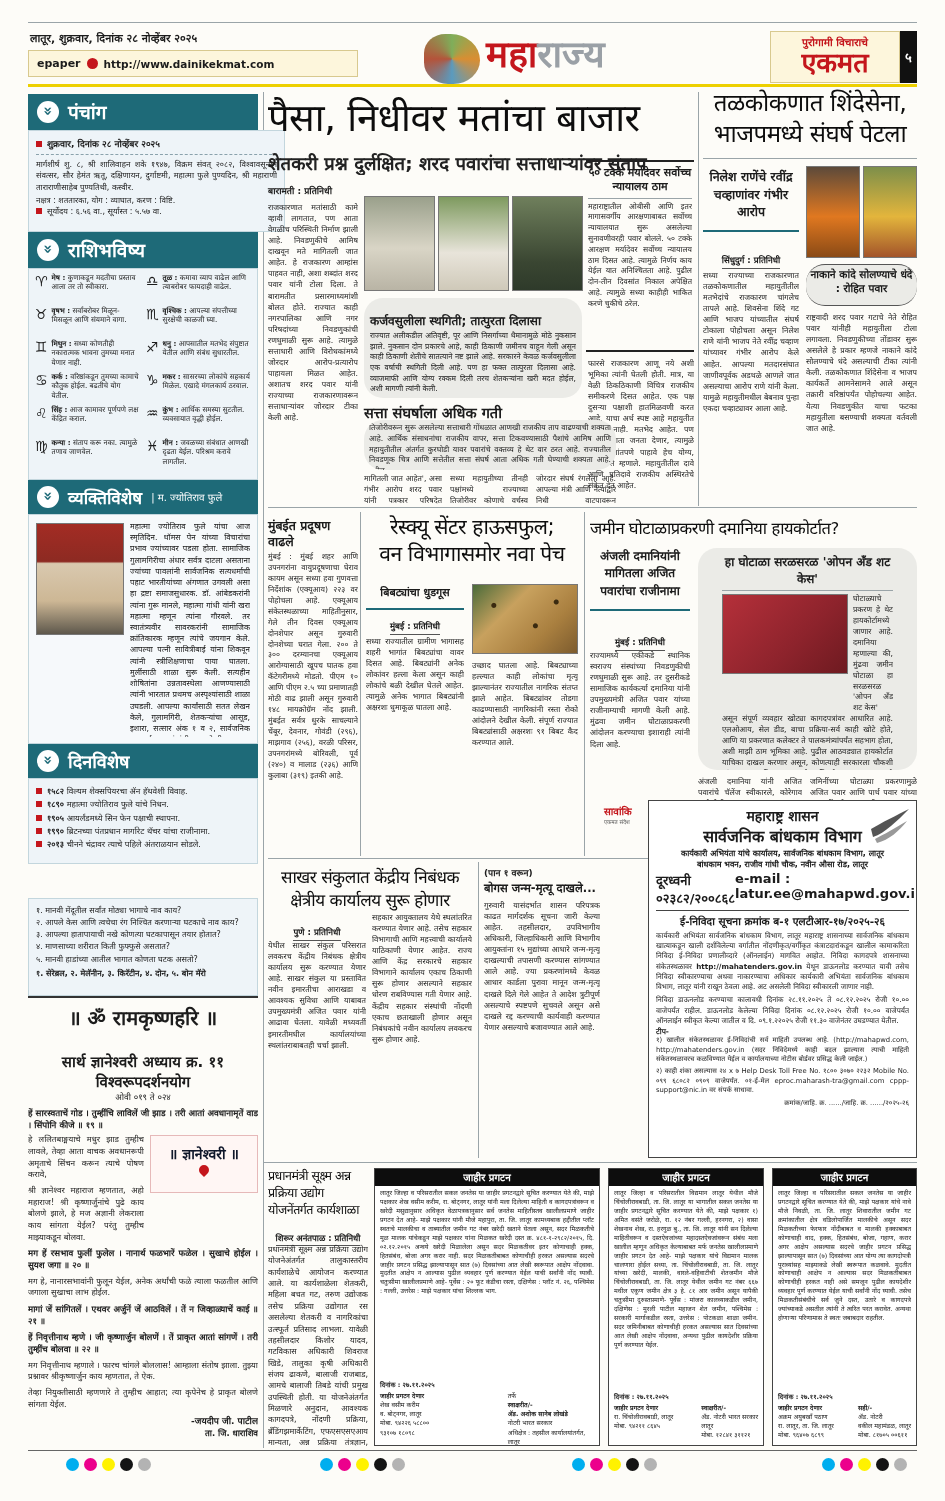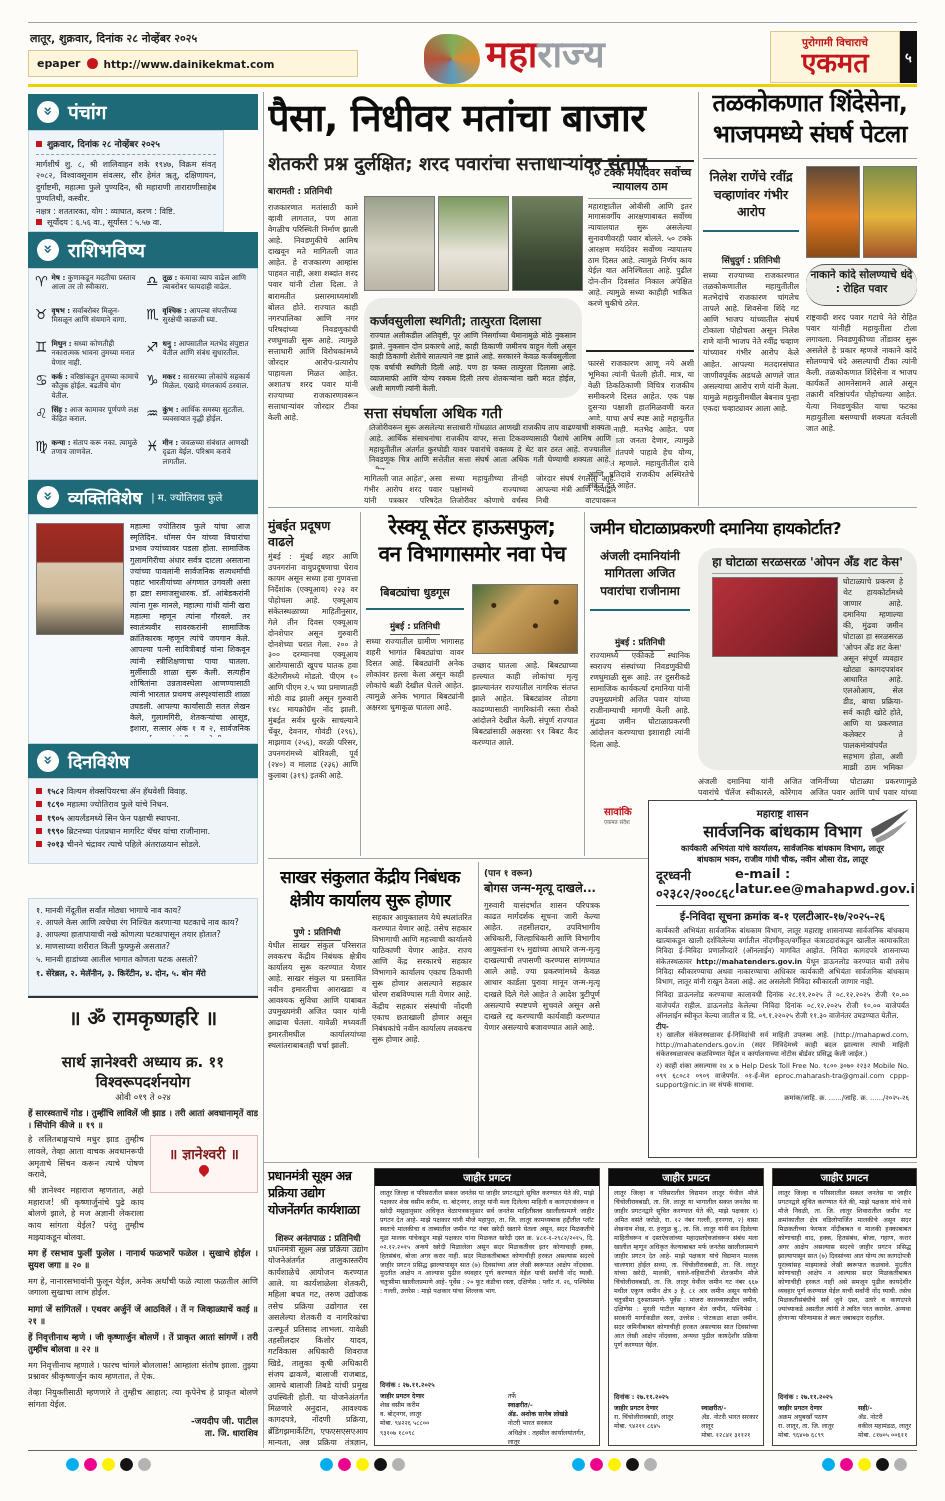--- a/index.html
+++ b/index.html
@@ -17,21 +17,21 @@
   .rsq::before{content:"";display:inline-block;width:6px;height:6px;background:#c4161c;margin-right:5px;}
   .dash{border-top:1px dashed #8aa2ac;margin:4px 0;}
   .photo{background:#888;overflow:hidden;border:1px solid #777;box-sizing:border-box;}
   .graybox{background:#ebebe7;box-sizing:border-box;overflow:hidden;border-radius:19px;}
   .notice{border:1px solid #444;box-sizing:border-box;background:#fff;overflow:hidden;}
   .notice-h{background:#0d0d0d;color:#fff;text-align:center;font-weight:bold;font-size:10px;line-height:17px;}
   .tiny{font-size:6.3px;line-height:1.42;text-align:justify;overflow:hidden;color:#222;}
   .dots{display:flex;gap:5px;}
   .dot{width:13px;height:13px;border-radius:50%;}
   .d1{background:#00aeef;}.d2{background:#ec008c;}.d3{background:#fff200;}.d4{background:#141414;}.d5{background:#b3b3b3;}
-  .headline{font-weight:700;color:#0d0d0d;letter-spacing:-.5px;}
+  .headline{font-weight:400;color:#0d0d0d;letter-spacing:-.5px;}
   .kicker-ul{border-bottom:2px solid #1e6a78;padding-bottom:9px;}
   .byline-ul{border-bottom:1px solid #555;padding-bottom:2px;display:inline-block;}
   .map-blob{background:conic-gradient(#7fae5a,#d98e32,#5a9bbf,#b4533a,#7fae5a);border-radius:40% 55% 50% 45%;}
 </style>
 </head>
 <body>
 
 <div id="page">
 
   <div class="abs hr" style="left:28px;top:22px;width:889px"></div>
@@ -51,21 +51,21 @@
   </div>
   <div class="abs" style="left:900px;top:31px;width:17px;height:52px;background:#111;color:#fff;display:flex;align-items:center;justify-content:center;font-size:13px;font-weight:bold">५</div>
   <div class="abs" style="left:28px;top:84px;width:889px;height:3px;background:#edd000"></div>
 
   <div class="abs vr" style="left:263px;top:92px;height:1356px"></div>
 
   <div class="abs sec-h" style="left:28px;top:94px;width:230px;height:36px">
     <span class="chev"></span>
     <span style="font-size:19px;font-weight:900">पंचांग</span>
   </div>
-  <div class="abs sec-b" style="left:28px;top:130px;width:196px;height:102px">
+  <div class="abs sec-b" style="left:28px;top:130px;width:257px;height:102px">
     <div class="rsq b" style="font-size:9px">शुक्रवार, दिनांक २८ नोव्हेंबर २०२५</div>
     <div class="dash"></div>
     <div class="jt" style="font-size:8px">मार्गशीर्ष शु. ८, श्री शालिवाहन शके १९४७, विक्रम संवत् २०८२, विश्वावसूनाम संवत्सर, सौर हेमंत ऋतू, दक्षिणायन, दुर्गाष्टमी, महात्मा फुले पुण्यदिन, श्री महाराणी ताराराणीसाहेब पुण्यतिथी, कस्वीर.</div>
     <div style="font-size:8px;margin-top:1px">नक्षत्र : शततारका, योग : व्याघात, करण : विष्टि.</div>
     <div class="rsq" style="font-size:8px">सूर्योदय : ६.५६ वा., सूर्यास्त : ५.५७ वा.</div>
   </div>
 
   <div class="abs sec-h" style="left:28px;top:232px;width:230px;height:36px">
     <span class="chev"></span>
     <span style="font-size:19px;font-weight:900">राशिभविष्य</span>
@@ -152,21 +152,21 @@
     <div>५. मानवी हाडांच्या आतील भागात कोणता घटक असतो?</div>
     <div class="b" style="margin-top:2px">१. सेरेब्रल, २. मेलॅनीन, ३. किरॅटीन, ४. दोन, ५. बोन मॅरो</div>
   </div>
 
   <div class="abs" style="left:28px;top:996px;width:230px;height:452px;border-top:2px solid #333;padding-top:6px;box-sizing:border-box;overflow:hidden">
     <div class="ctr" style="font-size:20px;font-weight:900">॥ ॐ रामकृष्णहरि ॥</div>
     <div class="ctr b" style="font-size:15px;margin-top:20px">सार्थ ज्ञानेश्वरी अध्याय क्र. ११ विश्वरूपदर्शनयोग</div>
     <div class="ctr" style="font-size:8.6px;margin-bottom:4px">ओवी ०१९ ते ०२४</div>
     <div class="jt b" style="font-size:8.6px">हें सारस्वताचें गोड । तुम्हींचि लाविलें जी झाड । तरी आतां अवधानामृतें वाड । सिंपोनि कीजे ॥ १९ ॥</div>
     <div style="float:right;width:106px;height:56px;margin:4px 0 2px 6px;text-align:center;border:1px solid #e6b9b9;background:#fff6f4">
-      <div style="color:#7f1d1d;font-size:14px;font-weight:900;margin-top:8px">॥ ज्ञानेश्वरी ॥</div>
+      <div style="color:#0f172a;font-size:14px;font-weight:900;margin-top:8px">॥ ज्ञानेश्वरी ॥</div>
       <div style="width:10px;height:10px;background:#c4161c;border-radius:50% 50% 50% 0;transform:rotate(-45deg);margin:2px auto 0"></div>
     </div>
     <div class="jt" style="font-size:8.2px;margin-top:3px">हे ललितबाङ्मयाचे मधुर झाड तुम्हीच लावले, तेव्हा आता वाचक अवधानरूपी अमृताचे सिंचन करून त्याचे पोषण करावे,</div>
     <div class="jt" style="font-size:8.2px;margin-top:4px">श्री ज्ञानेश्वर महाराज म्हणतात, अहो महाराज! श्री कृष्णार्जुनांचे पुढे काय बोलणे झाले, हे मज अज्ञानी लेकराला काय सांगता येईल? परंतु तुम्हीच माझ्याकडून बोलवा.</div>
     <div class="jt b" style="font-size:8.6px;margin-top:4px">मग हें रसभाव फुलीं फुलेल । नानार्थ फळभारें फळेल । सुखाचे होईल । सुयश जगा ॥ २० ॥</div>
     <div class="jt" style="font-size:8.2px;margin-top:4px">मग हे, नानारसभावांनी फुलून येईल, अनेक अर्थांची फळे त्याला फळतील आणि जगाला सुखाचा लाभ होईल.</div>
     <div class="jt b" style="font-size:8.6px;margin-top:4px">मागां जें सांगितलें । एथवर अर्जुनें जें आठविलें । तें न जिव्हाळ्याचें काई ॥ २१ ॥</div>
     <div class="jt b" style="font-size:8.6px;margin-top:4px">हें निवृत्तीनाथ म्हणे । जी कृष्णार्जुन बोलणें । तें प्राकृत आतां सांगणें । तरी तुम्हींच बोलवा ॥ २२ ॥</div>
     <div class="jt" style="font-size:8.2px;margin-top:4px">मग निवृत्तीनाथ म्हणाले । फारच चांगले बोललास! आम्हाला संतोष झाला. तुझ्या प्रश्नावर श्रीकृष्णार्जुन काय म्हणतात, ते ऐक.</div>
     <div class="jt" style="font-size:8.2px;margin-top:4px">तेव्हा नियुक्तीसाठी म्हणणारे ते तुम्हीच आहात; त्या कृपेनेच हे प्राकृत बोलणे सांगता येईल.</div>
@@ -240,21 +240,21 @@
   <div class="abs jt" style="left:366px;top:636px;width:98px;height:220px;font-size:7.8px">सध्या राज्यातील ग्रामीण भागासह शहरी भागांत बिबट्यांचा वावर दिसत आहे. बिबट्यांनी अनेक लोकांवर हल्ला केला असून काही लोकांचे बळी देखील घेतले आहेत. त्यामुळे अनेक भागात बिबट्यांनी अक्षरशः धुमाकूळ घातला आहे.</div>
   <div class="photo abs" style="left:472px;top:584px;width:106px;height:70px;background:radial-gradient(circle at 20% 30%,#3a2a10 2px,transparent 3px),radial-gradient(circle at 60% 60%,#3a2a10 2px,transparent 3px),radial-gradient(circle at 80% 25%,#3a2a10 2px,transparent 3px),linear-gradient(135deg,#4a6b3a 0%,#c8a15e 35%,#a97f3f 70%,#7d5c2e 100%)"></div>
   <div class="abs jt" style="left:472px;top:660px;width:106px;height:196px;font-size:7.8px">उच्छाद घातला आहे. बिबट्याच्या हल्ल्यात काही लोकांचा मृत्यू झाल्यानंतर राज्यातील नागरिक संतप्त झाले आहेत. बिबट्यांवर तोडगा काढण्यासाठी नागरिकांनी रस्ता रोको आंदोलने देखील केली. संपूर्ण राज्यात बिबट्यांसाठी अक्षरशः ९१ बिबट कैद करण्यात आले.</div>
 
   <div class="abs headline" style="left:590px;top:516px;width:327px;font-size:16.5px;white-space:nowrap;overflow:hidden">जमीन घोटाळाप्रकरणी दमानिया हायकोर्टात?</div>
   <div class="abs b kicker-ul ctr" style="left:590px;top:548px;width:100px;font-size:12px;line-height:1.45">अंजली दमानियांनी मागितला अजित पवारांचा राजीनामा</div>
   <div class="abs ctr" style="left:590px;top:630px;width:100px">
     <span class="b byline-ul" style="font-size:8.6px">मुंबई : प्रतिनिधी</span>
   </div>
   <div class="abs jt" style="left:590px;top:650px;width:100px;height:206px;font-size:7.8px">राज्यामध्ये एकीकडे स्थानिक स्वराज्य संस्थांच्या निवडणुकीची रणधुमाळी सुरू आहे. तर दुसरीकडे सामाजिक कार्यकर्त्या दमानिया यांनी उपमुख्यमंत्री अजित पवार यांच्या राजीनाम्याची मागणी केली आहे. मुंढवा जमीन घोटाळाप्रकरणी आंदोलन करण्याचा इशाराही त्यांनी दिला आहे.</div>
-  <div class="abs graybox" style="left:698px;top:548px;width:219px;height:222px;padding:5px 14px">
+  <div class="abs graybox" style="left:698px;top:548px;width:219px;height:222px;padding:5px 24px">
     <div class="ctr b" style="font-size:12px">हा घोटाळा सरळसरळ 'ओपन अँड शट केस'</div>
     <div class="hr" style="margin:3px 0"></div>
     <div class="photo" style="float:left;width:126px;height:80px;margin:0 5px 3px 0;background:linear-gradient(135deg,#b5303a,#8d232c 60%,#6e1a20)"></div>
     <div class="jt" style="font-size:7.7px">घोटाळ्याचे प्रकरण हे थेट हायकोर्टामध्ये जाणार आहे. दमानिया म्हणाल्या की, मुंढवा जमीन घोटाळा हा सरळसरळ 'ओपन अँड शट केस'</div>
     <div class="jt" style="font-size:7.7px;clear:none">असून संपूर्ण व्यवहार खोट्या कागदपत्रांवर आधारित आहे. एलओआय, सेल डीड, बाचा प्रक्रिया-सर्व काही खोटे होते, आणि या प्रकरणात कलेक्टर ते पालकमंत्र्यांपर्यंत सहभाग होता, अशी माझी ठाम भूमिका आहे. पुढील आठवड्यात हायकोर्टात याचिका दाखल करणार असून, कोणत्याही सरकारला चौकशी थांबवण्याचा अधिकार नसल्याचे आणि तो फक्त न्यायालयाकडे असावा, ही मागणी करणार आहे. लढणार आहे.</div>
   </div>
   <div class="abs jt" style="left:698px;top:776px;width:104px;height:80px;font-size:7.8px">अंजली दमानिया यांनी अजित पवारांचे चॅलेंज स्वीकारले, कोरेगाव पार्क येथील</div>
   <div class="abs jt" style="left:810px;top:776px;width:107px;height:80px;font-size:7.8px">जमिनींच्या घोटाळ्या प्रकरणामुळे अजित पवार आणि पार्थ पवार यांच्या अडचणींमध्ये वाढ झाली</div>
 
   <div class="abs hr" style="left:268px;top:858px;width:649px"></div>
@@ -277,21 +277,21 @@
   <div class="abs" style="left:604px;top:804px;width:40px">
     <div style="color:#c4161c;font-size:10px;font-weight:900">सावांकि</div>
     <div style="font-size:5.5px;color:#555">एकमत संदेश</div>
   </div>
 
   <div class="abs notice" style="left:648px;top:800px;width:269px;height:358px;padding:5px 7px">
     <svg width="44" height="38" viewBox="0 0 44 38" style="position:absolute;right:5px;top:6px">
         <path d="M6 30 C18 26 30 14 42 2 C30 8 14 16 4 22 Z" fill="#555"></path>
         <path d="M10 36 C22 33 32 24 40 14 C30 20 16 28 8 32 Z" fill="#999"></path>
       </svg>
-    <div class="ctr b" style="font-size:10px">महाराष्ट्र शासन</div>
+    <div class="ctr b" style="font-size:14px">महाराष्ट्र शासन</div>
     <div class="ctr" style="font-size:16px;font-weight:900">सार्वजनिक बांधकाम विभाग</div>
     <div class="ctr b" style="font-size:8px">कार्यकारी अभियंता यांचे कार्यालय, सार्वजनिक बांधकाम विभाग, लातूर</div>
     <div class="ctr b" style="font-size:8px">बांधकाम भवन, राजीव गांधी चौक, नवीन औसा रोड, लातूर</div>
     <div style="display:flex;justify-content:space-between;font-size:13px;margin-top:2px">
       <span class="b">दूरध्वनी ०२३८२/२००८६८</span>
       <span class="b">e-mail : latur.ee@mahapwd.gov.in</span>
       <span class="b">फॅक्स ०२३८२/२००१४७</span>
     </div>
     <div class="hr" style="margin:3px 0;background:#444"></div>
     <div class="ctr b" style="font-size:10.5px">ई-निविदा सूचना क्रमांक ब-१ एलटीआर-१७/२०२५-२६</div>

